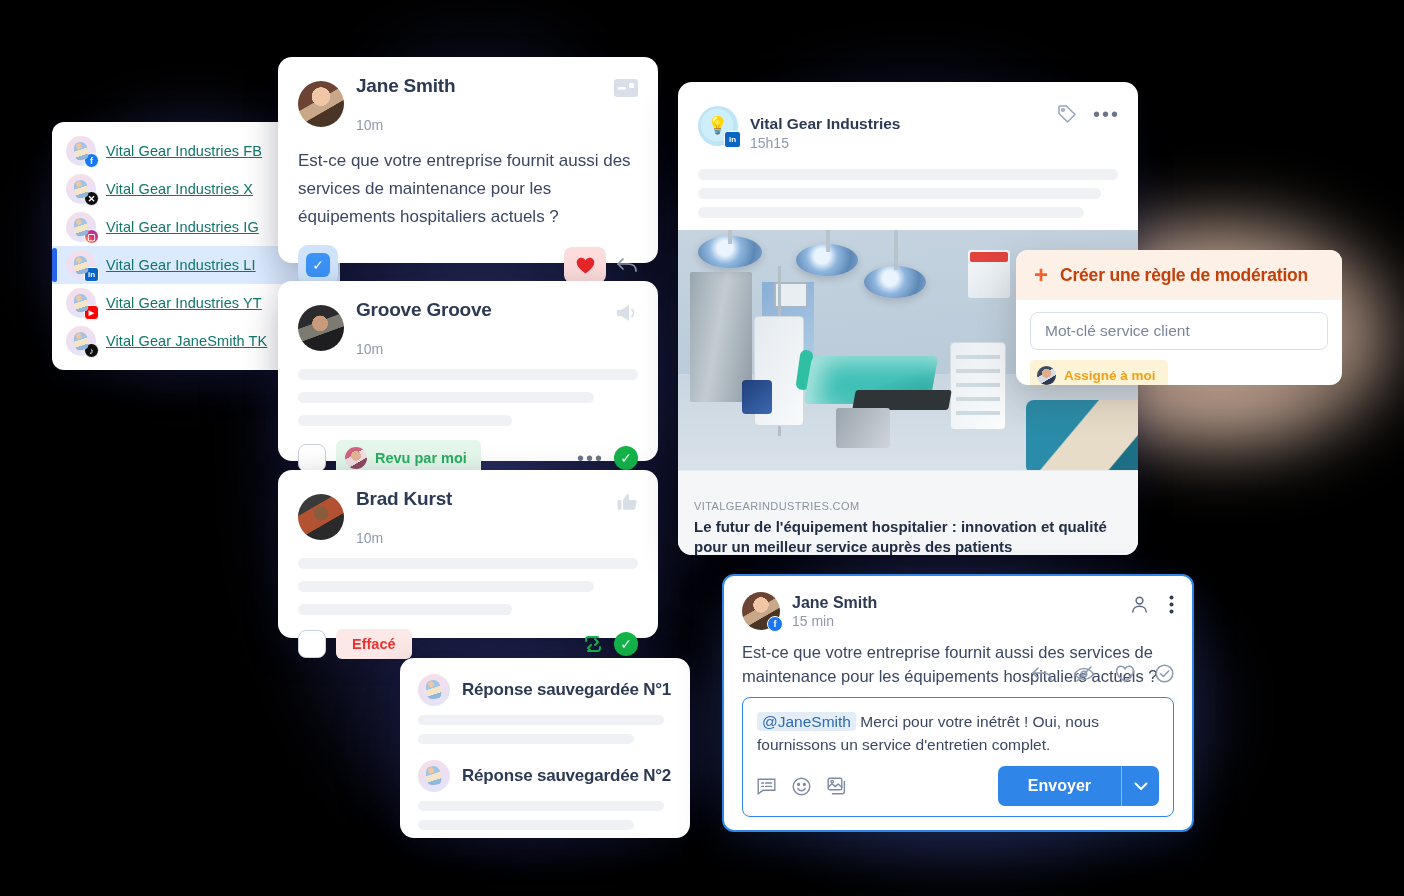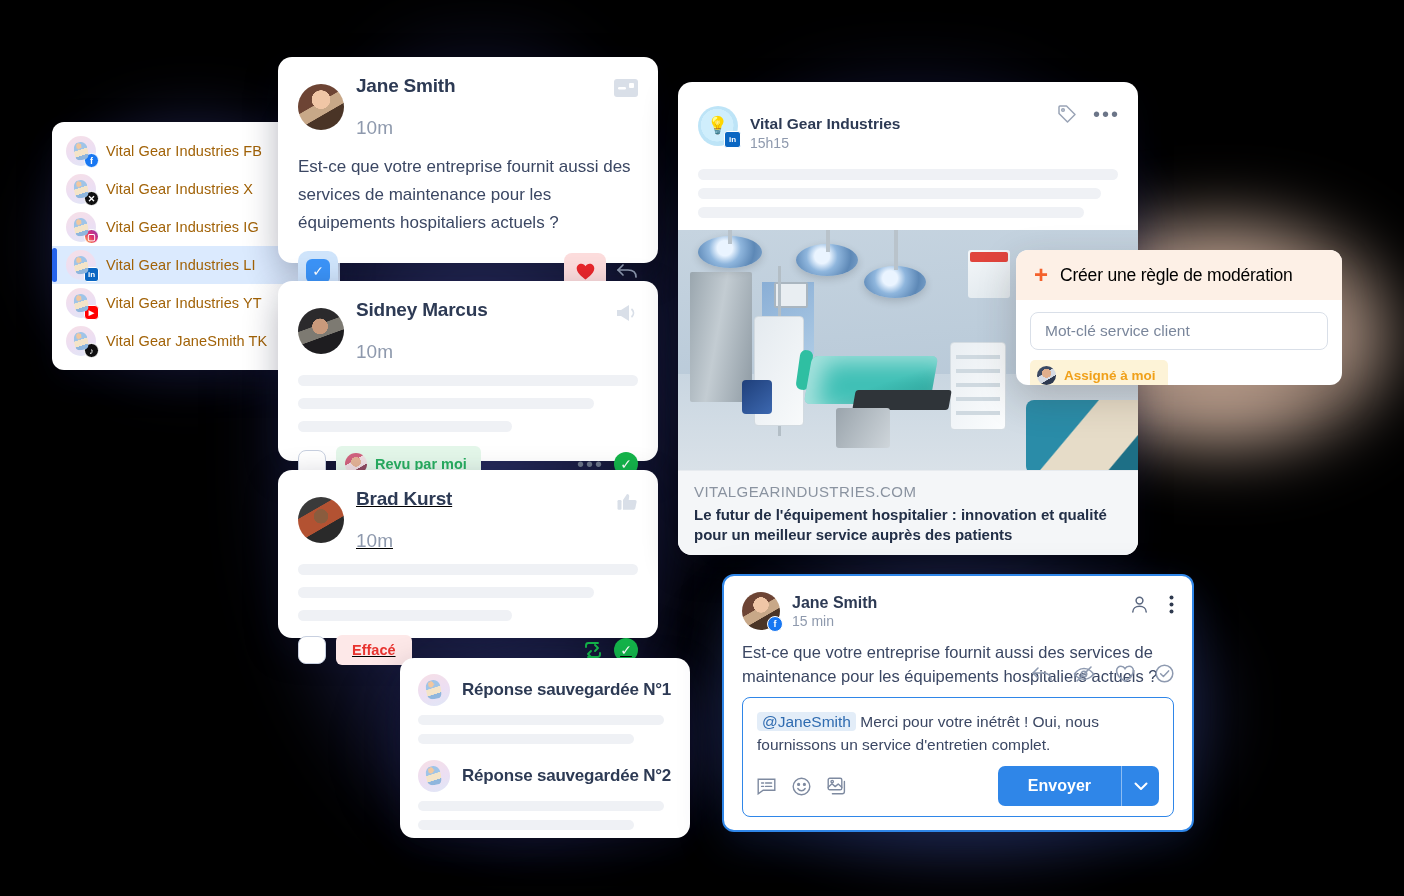--- a/index.html
+++ b/index.html
@@ -44,21 +44,21 @@
     box-shadow: 0 12px 34px rgba(10,14,40,.30);
   }
 
   
   .accounts { left: 52px; top: 122px; width: 288px; height: 248px;
               border-radius: 12px; padding: 10px 0; overflow: hidden; }
   .acct-row { display: flex; align-items: center; gap: 10px; height: 38px; padding: 0 14px; position: relative; }
   .acct-row.active { background: #dbeafe; }
   .acct-row.active::before { content: ""; position: absolute; left: 0; top: 2px; bottom: 2px;
                              width: 5px; border-radius: 3px; background: #2563eb; }
-  .acct-label { font-size: 14.5px; color: #a16207; white-space: nowrap; letter-spacing: .1px; }
+  .acct-label { font-size: 14.5px; color: #0f766e; white-space: nowrap; letter-spacing: .1px; text-decoration: underline; }
 
   
   .av { position: relative; border-radius: 50%; flex: none; overflow: visible; }
   .badge { position: absolute; right: -3px; bottom: -2px; width: 15px; height: 15px;
            border-radius: 50%; display: flex; align-items: center; justify-content: center;
            font-size: 9px; color: #fff; font-weight: bold; border: 1.6px solid #fff; }
   .b-fb { background: #1877f2; }
   .b-x  { background: #0f0f10; }
   .b-ig { background: linear-gradient(45deg,#fdb14b,#e1306c,#8a3ab9); }
   .b-li { background: #0a66c2; border-radius: 3px; font-size: 8px; }
@@ -90,25 +90,25 @@
   .ph-me    { background: radial-gradient(circle at 50% 38%, #e0ae8c 0 30%, transparent 31%),
                           linear-gradient(150deg,#3c4a63 0 38%, #d6dbe4 39% 66%, #2e3a50 67% 100%); }
   .av-logo-blue { background: radial-gradient(circle at 48% 48%, #cfeefc 0 55%, #bde4f7 56% 100%); position: relative; }
   .av-logo-blue::after { content: "\1F4A1"; position: absolute; left: 50%; top: 48%;
                          transform: translate(-50%,-50%); font-size: 17px; }
 
   
   .msg-card { left: 278px; width: 380px; padding: 18px 20px 14px; }
   .msg-jane   { top: 57px;  height: 206px; }
   .msg-sidney { top: 281px; height: 180px; }
-  .msg-brad   { top: 470px; height: 168px; text-decoration: underline; }
+  .msg-brad   { top: 470px; height: 168px; }
 
   .msg-head { display: flex; align-items: center; gap: 12px; position: relative; }
   .msg-name { font-size: 19px; font-weight: bold; color: #2d3a54; letter-spacing: -.2px; }
-  .msg-time { font-size: 19px; color: #8e99ad; margin-top: 20px; }
+  .msg-time { font-size: 14px; color: #8e99ad; margin-top: 20px; }
   .msg-head-icon { position: absolute; right: 0; top: 4px; color: #ccd3e0; }
 
   .msg-body { margin-top: 14px; font-size: 17px; line-height: 28px; color: #3b4763; }
 
   .skel { height: 11px; border-radius: 6px; background: #eff1f5; margin-top: 12px; }
 
   .msg-actions { display: flex; align-items: center; gap: 10px; margin-top: 14px; }
 
   .chk {
     width: 28px; height: 28px; border-radius: 8px; border: 1.6px solid #c8d0e0;
@@ -179,33 +179,33 @@
   .or-wheelchair { position: absolute; right: -6px; bottom: -4px; width: 118px; height: 74px;
                    background: linear-gradient(130deg,#2a8ca8 0 40%, #e6dcc8 41% 78%, #1d6f86 79% 100%);
                    border-radius: 8px; }
   .or-blue-box { position: absolute; left: 64px; top: 150px; width: 30px; height: 34px;
                  background: linear-gradient(140deg,#1f3f7a,#3c68b0); border-radius: 4px; }
   .or-supply { position: absolute; left: 290px; top: 20px; width: 42px; height: 48px;
                background: linear-gradient(150deg,#f4f7f9,#dfe7ec); border-radius: 3px; }
   .or-supply::after { content: ""; position: absolute; left: 2px; top: 2px; width: 38px; height: 10px; background: #e0443c; border-radius: 2px; }
 
   .link-prev { background: #f4f6f8; padding: 12px 16px 14px; border-top: 1px solid #e7ebef; }
-  .link-dom { font-size: 15px; color: #8a93a0; letter-spacing: .4px; }
+  .link-dom { font-size: 11px; color: #8a93a0; letter-spacing: .4px; margin-top: 17px; }
   .link-title { font-size: 15px; font-weight: bold; color: #222f47; line-height: 20px; margin-top: 5px; }
 
   .post-foot { display: flex; align-items: center; padding: 14px 20px; }
 
   
   .moderation { left: 1016px; top: 250px; width: 326px; height: 135px;
                 border-radius: 12px; padding: 0; overflow: hidden;
                 box-shadow: 0 14px 38px rgba(60,40,30,.22); }
   .mod-head { background: #fdf0e6; display: flex; align-items: center; gap: 12px;
               padding: 13px 18px; }
   .mod-plus { color: #f4622c; font-size: 24px; font-weight: bold; line-height: 1; }
-  .mod-title { font-size: 17.5px; font-weight: normal; color: #000000; letter-spacing: -.2px; }
+  .mod-title { font-size: 17.5px; font-weight: bold; color: #c2410c; letter-spacing: -.2px; }
   .mod-input { margin: 12px 14px 0; height: 38px; border: 1px solid #d9dfe8; border-radius: 8px;
                display: flex; align-items: center; padding: 0 14px;
                font-size: 15.5px; color: #7a869b; }
   .mod-tag { margin: 10px 0 0 14px; display: inline-flex; align-items: center; gap: 8px;
              background: #fdf3d7; color: #f0a019; font-size: 13.5px; font-weight: bold;
              padding: 6px 12px 6px 7px; border-radius: 5px; }
 
   
   .saved { left: 400px; top: 658px; width: 290px; height: 180px; padding: 16px 18px; }
   .saved-row { display: flex; align-items: center; gap: 12px; }
@@ -329,21 +329,21 @@
             <path d="M2 8h10c5 0 8 2.5 8 7"></path>
           </svg>
       </span>
     </div>
   </div>
 
   <div class="card msg-card msg-sidney">
     <div class="msg-head">
       <span class="av ph-sidney" style="width:46px;height:46px"></span>
       <span>
-        <div class="msg-name">Sidney Marcus</div>
+        <div class="msg-name">Groove Groove</div>
         <div class="msg-time">10m</div>
       </span>
       <span class="msg-head-icon">
         <svg width="24" height="20" viewBox="0 0 24 20">
             <path d="M3 7h4l8-5v16l-8-5H3z" fill="#d9dfe8"></path>
             <path d="M18 6.5a5 5 0 010 7" stroke="#d9dfe8" stroke-width="1.8" fill="none" stroke-linecap="round"></path>
           </svg>
       </span>
     </div>
     <div>

